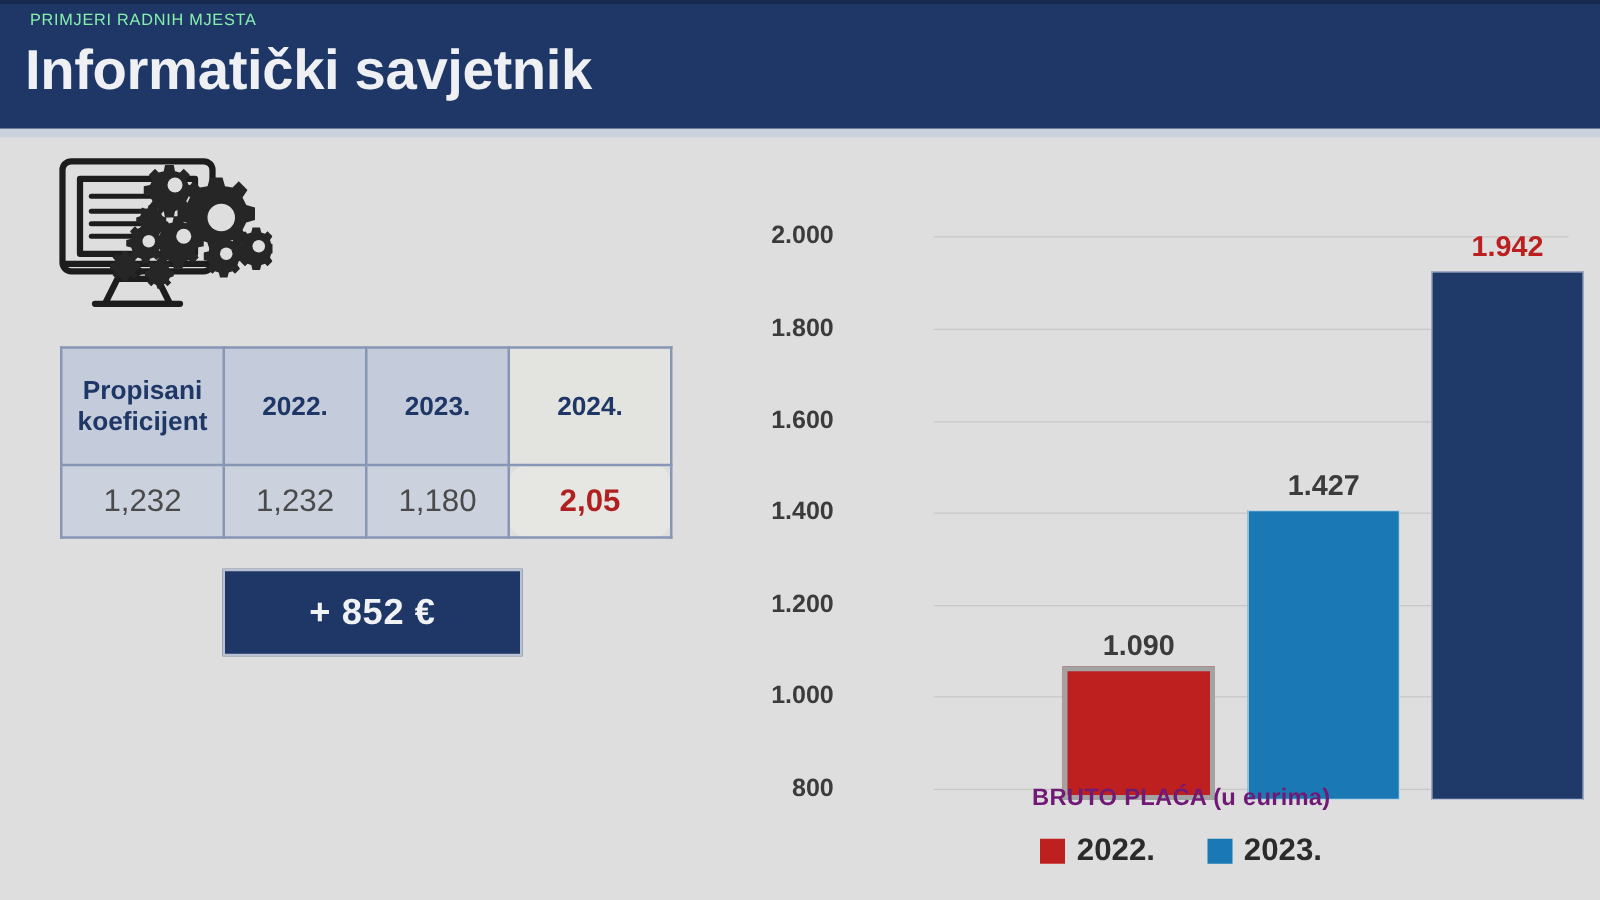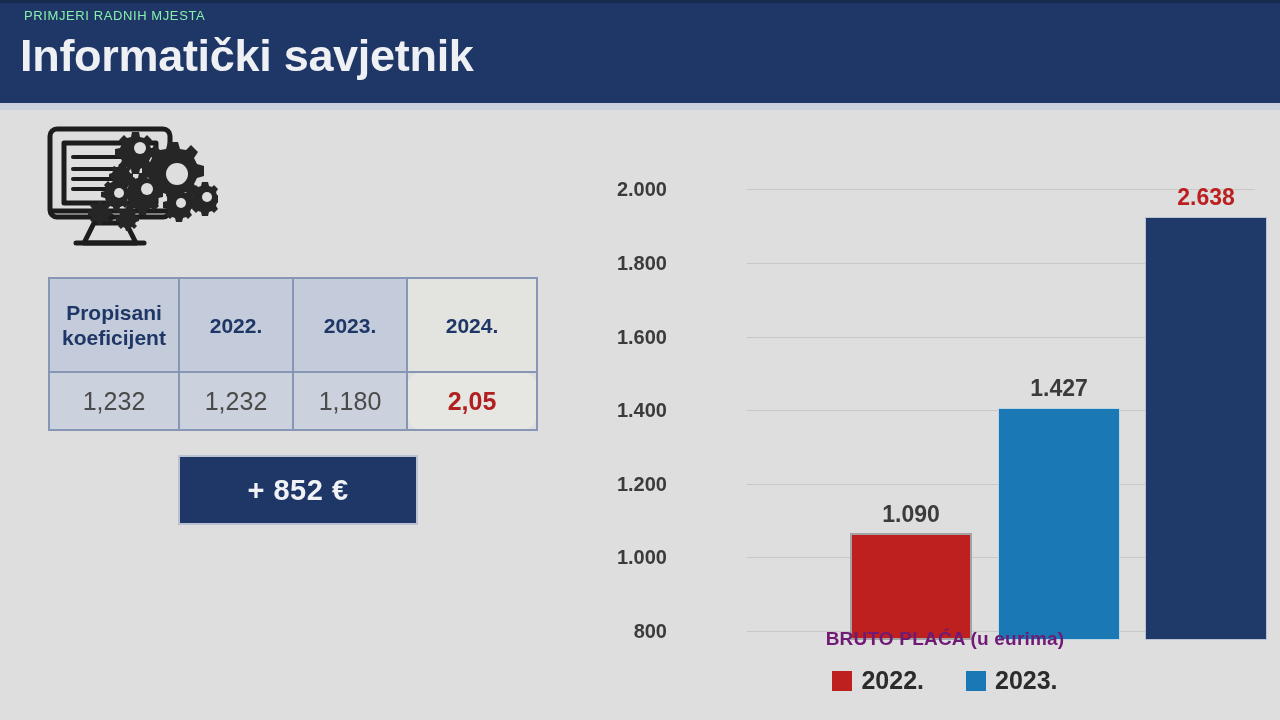--- a/index.html
+++ b/index.html
@@ -150,21 +150,21 @@
     color: #3b3b3b;
     transform: translateY(-50%);
     white-space: nowrap;
   }
   .bar {
     position: absolute;
     bottom: 0;
     width: 122px;
     box-sizing: border-box;
   }
-  .bar.red    { background: #be2020; border: 2px solid #a3a3a3; }
+  .bar.red    { background: #be2020; border: 4px solid #a3a3a3; }
   .bar.blue   { background: #1a79b4; border: 1px solid #bcd6e6; }
   .bar.navy   { background: #1f3a69; border: 1px solid #b9c1d2; }
   .bar-label {
     position: absolute;
     left: 50%;
     transform: translateX(-50%);
     top: -34px;
     font-size: 23px;
     font-weight: 700;
     white-space: nowrap;
@@ -308,21 +308,21 @@
       <div class="ytick" style="top:402px">1.000</div>
       <div class="ytick" style="top:476px">800</div>
 
       <div class="bar red" style="left:155px; height:107px;">
         <div class="bar-label dark">1.090</div>
       </div>
       <div class="bar blue" style="left:303px; height:232px;">
         <div class="bar-label dark">1.427</div>
       </div>
       <div class="bar navy" style="left:450px; height:423px;">
-        <div class="bar-label red">2.638</div>
+        <div class="bar-label red">1.942</div>
       </div>
     </div>
 
     <div class="axis-title">BRUTO PLAĆA (u eurima)</div>
 
     <div class="legend">
       <div class="legend-item">
         <span class="swatch red"></span>
         <span>2022.</span>
       </div>

